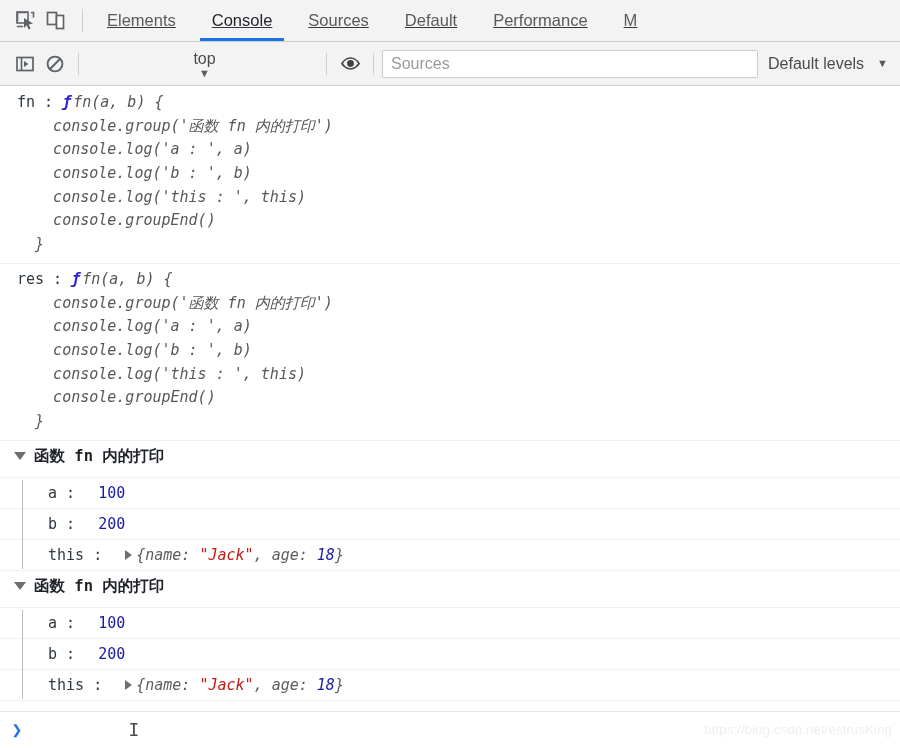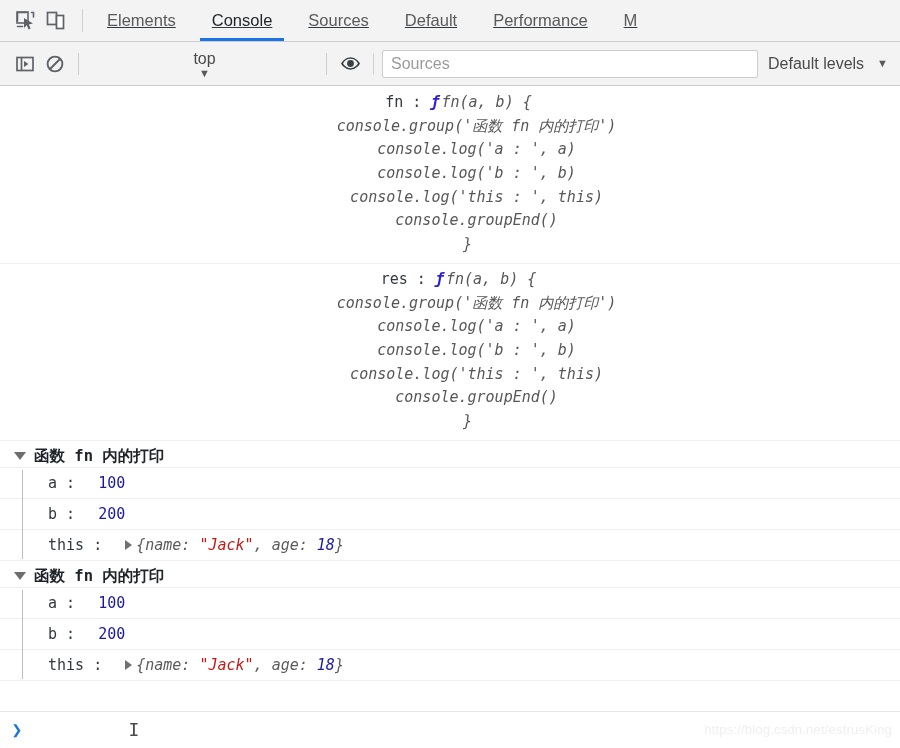--- a/index.html
+++ b/index.html
@@ -164,21 +164,20 @@
     padding: 4px 0 6px 0;
     position: relative;
   }
   .code-block {
     font-family: "DejaVu Sans Mono", "Liberation Mono", monospace;
     font-size: 15px;
     line-height: 1.58;
     padding-left: 17px;
     white-space: pre;
     color: #303942;
-    text-align: center;
   }
   .code-block .lbl {
     color: #303942;
     font-style: normal;
   }
   .code-block .fkw {
     color: #2b1ed6;
     font-style: italic;
     font-weight: 600;
     padding-right: 2px;
@@ -189,21 +188,21 @@
   }
 
   
   .group {
     position: relative;
   }
   .group-header {
     display: flex;
     align-items: center;
     gap: 8px;
-    padding: 5px 0 0 8px;
+    padding: 5px 0 10px 8px;
     border-bottom: 1px solid #f0f0f0;
     cursor: pointer;
   }
   .tri-down {
     width: 0; height: 0;
     border-left: 6px solid transparent;
     border-right: 6px solid transparent;
     border-top: 8px solid #6e6e6e;
     margin-left: 6px;
     flex: 0 0 auto;

